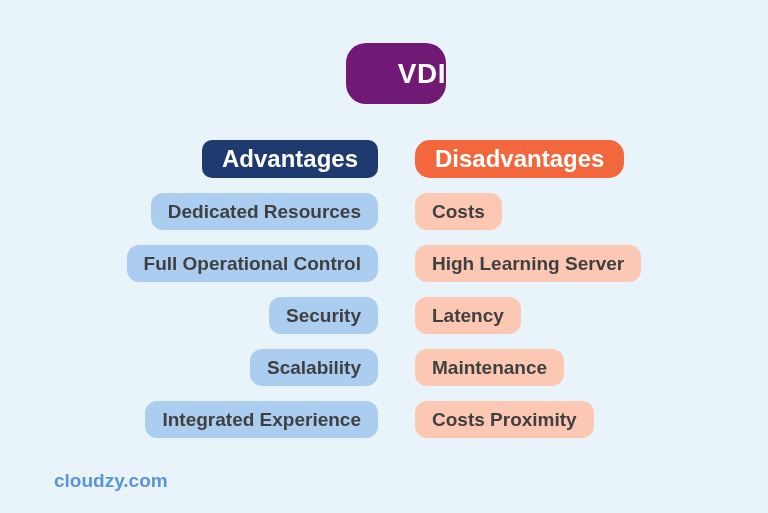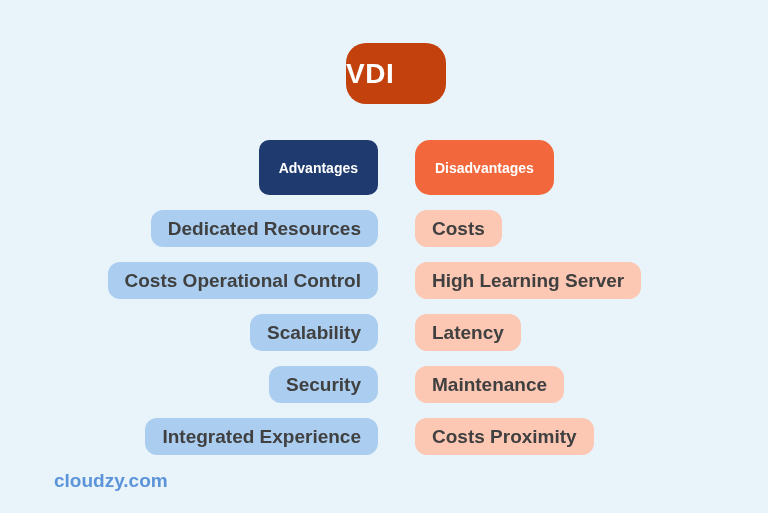--- a/index.html
+++ b/index.html
@@ -17,25 +17,25 @@
   .canvas {
     position: absolute;
     inset: 0;
   }
   .vdi-box {
     position: absolute;
     left: 346px;
     top: 43px;
     width: 100px;
     height: 61px;
-    background: #c2410c;
+    background: #701a75;
     border-radius: 20px;
     display: flex;
     align-items: center;
-    justify-content: flex-start;
+    justify-content: flex-end;
     color: #ffffff;
     font-size: 28px;
     font-weight: bold;
     letter-spacing: 0.5px;
   }
   .col {
     position: absolute;
     top: 140px;
     display: flex;
     flex-direction: column;
@@ -43,27 +43,27 @@
   }
   .col-left {
     right: 390px; 
     align-items: flex-end;
   }
   .col-right {
     left: 415px;
     align-items: flex-start;
   }
   .header-pill {
-    height: 55px;
+    height: 38px;
     display: flex;
     align-items: center;
     border-radius: 10px;
     padding: 0 20px;
     color: #ffffff;
-    font-size: 14px;
+    font-size: 24px;
     font-weight: bold;
     white-space: nowrap;
     box-sizing: border-box;
   }
   .header-adv { background: #1e3a6e; }
   .header-dis { background: #f2683c; border-radius: 15px; }
   .item-pill {
     height: 37px;
     display: flex;
     align-items: center;
@@ -91,23 +91,23 @@
 
 <div class="canvas">
 
   <div class="vdi-box">
     <span>VDI</span>
   </div>
 
   <div class="col col-left">
     <div class="header-pill header-adv">Advantages</div>
     <div class="item-pill item-adv">Dedicated Resources</div>
-    <div class="item-pill item-adv">Costs Operational Control</div>
+    <div class="item-pill item-adv">Full Operational Control</div>
+    <div class="item-pill item-adv">Security</div>
     <div class="item-pill item-adv">Scalability</div>
-    <div class="item-pill item-adv">Security</div>
     <div class="item-pill item-adv">Integrated Experience</div>
   </div>
 
   <div class="col col-right">
     <div class="header-pill header-dis">Disadvantages</div>
     <div class="item-pill item-dis">Costs</div>
     <div class="item-pill item-dis">High Learning Server</div>
     <div class="item-pill item-dis">Latency</div>
     <div class="item-pill item-dis">Maintenance</div>
     <div class="item-pill item-dis">Costs Proximity</div>

